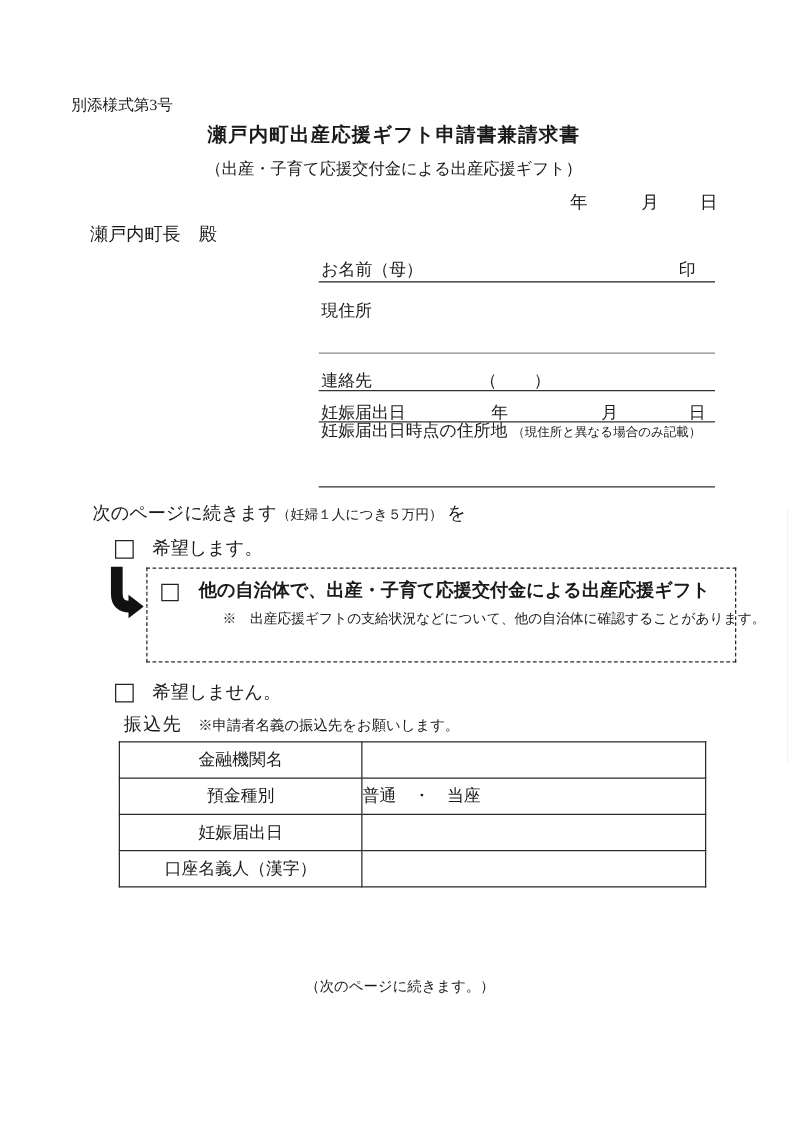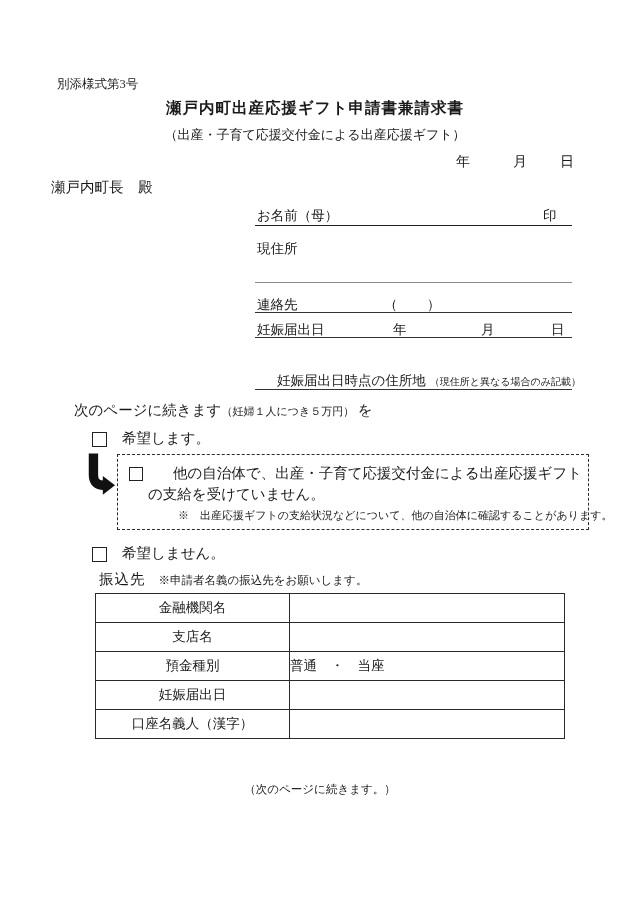--- a/index.html
+++ b/index.html
@@ -16,40 +16,40 @@
   .hr  { position:absolute; height:0; }
   .hr.black { border-top:1.4px solid #222; }
   .hr.thin  { border-top:1px solid #333; }
   .hr.gray  { border-top:1px solid #8a8a8a; }
 
   .form-number { left:57px; top:76px; font-size:12.5px; }
   .doc-title   { left:57px; top:98px; width:516px; text-align:center;
                  font-size:15.5px; font-weight:bold; letter-spacing:1px; }
   .doc-subtitle{ left:57px; top:126px; width:516px; text-align:center; font-size:13px; }
   .date-unit   { top:153px; font-size:14px; }
-  .addressee   { left:51px; top:178px; font-size:14.5px; }
+  .addressee   { left:72px; top:178px; font-size:14.5px; }
 
   .field-label { font-size:13.5px; }
   .small-note  { font-size:10px; }
 
   .checkbox {
     display:inline-block; width:13px; height:13px;
     border:1.5px solid #222; background:#fff; vertical-align:middle;
   }
   .opt-label { font-size:14.5px; }
 
   .gift-heading { left:74px; top:401px; font-size:14.5px; }
   .gift-heading .note { font-size:11px; }
 
   .decl-box {
     position:absolute; left:117px; top:454px; width:472px; height:76px;
     border:1.6px dashed #2a2a2a; box-sizing:border-box;
   }
   .decl-line { font-size:14.5px; line-height:21px; white-space:nowrap; }
-  .decl-line1 { margin:8px 0 0 55px; }
+  .decl-line1 { margin:8px 0 0 41px;font-weight:bold; }
   .decl-line2 { margin:0 0 0 30px; }
   .decl-note  { margin:3px 0 0 60px; font-size:11px; white-space:nowrap; }
   .decl-cb { position:absolute; left:11px; top:12px; width:12px; height:12px; }
 
   .transfer-heading { left:99px; top:570px; font-size:14.5px; letter-spacing:1px; }
   .transfer-note { font-size:11.5px; letter-spacing:0; margin-left:13px; }
 
   table.bank {
     position:absolute; left:95px; top:593px; width:470px;
     border-collapse:collapse;
@@ -91,21 +91,21 @@
   <span class="abs field-label" style="left:384px; top:296px;">（</span>
   <span class="abs field-label" style="left:427px; top:296px;">）</span>
   <div class="hr thin" style="left:255px; top:312px; width:317px;"></div>
 
   <span class="abs field-label" style="left:257px; top:321px;">妊娠届出日</span>
   <span class="abs field-label" style="left:393px; top:321px;">年</span>
   <span class="abs field-label" style="left:481px; top:321px;">月</span>
   <span class="abs field-label" style="left:551px; top:321px;">日</span>
   <div class="hr thin" style="left:255px; top:337px; width:317px;"></div>
 
-  <span class="abs" style="left:257px; top:371px;margin-left:20px;">
+  <span class="abs" style="left:257px; top:336px;">
     <span class="field-label">妊娠届出日時点の住所地</span>
     <span class="small-note">（現住所と異なる場合のみ記載）</span>
   </span>
   <div class="hr thin" style="left:255px; top:389px; width:317px;"></div>
 
   <div class="abs gift-heading">
     <span>次のページに続きます</span><span class="note">（妊婦１人につき５万円）</span>&nbsp;<span>を</span>
   </div>
 
   <span class="abs checkbox" style="left:92px; top:432px;"></span>
@@ -114,39 +114,34 @@
   <span class="arrow-wrap">
     <svg width="30" height="48" viewBox="0 0 32 48" xmlns="http://www.w3.org/2000/svg">
       <path d="M9 2 L9 25 Q9 36 20 36" fill="none" stroke="#111" stroke-width="10"></path>
       <polygon points="19,26 32,36 19,46" fill="#111"></polygon>
     </svg>
   </span>
 
   <div class="decl-box">
     <span class="checkbox decl-cb"></span>
     <div class="decl-line decl-line1">他の自治体で、出産・子育て応援交付金による出産応援ギフト</div>
-    <div class="decl-line decl-line2">の支給を受けていません。</div>
     <div class="decl-note">※　出産応援ギフトの支給状況などについて、他の自治体に確認することがあります。</div>
   </div>
 
   <span class="abs checkbox" style="left:92px; top:547px;"></span>
   <span class="abs opt-label" style="left:122px; top:544px;">希望しません。</span>
 
   <div class="abs transfer-heading">
     <span>振込先</span><span class="transfer-note">※申請者名義の振込先をお願いします。</span>
   </div>
 
   <table class="bank">
     <tbody>
       <tr>
         <td class="lbl">金融機関名</td>
-        <td class="val"></td>
-      </tr>
-      <tr>
-        <td class="lbl">支店名</td>
         <td class="val"></td>
       </tr>
       <tr>
         <td class="lbl">預金種別</td>
         <td class="val">普通　・　当座</td>
       </tr>
       <tr>
         <td class="lbl">妊娠届出日</td>
         <td class="val"></td>
       </tr>

